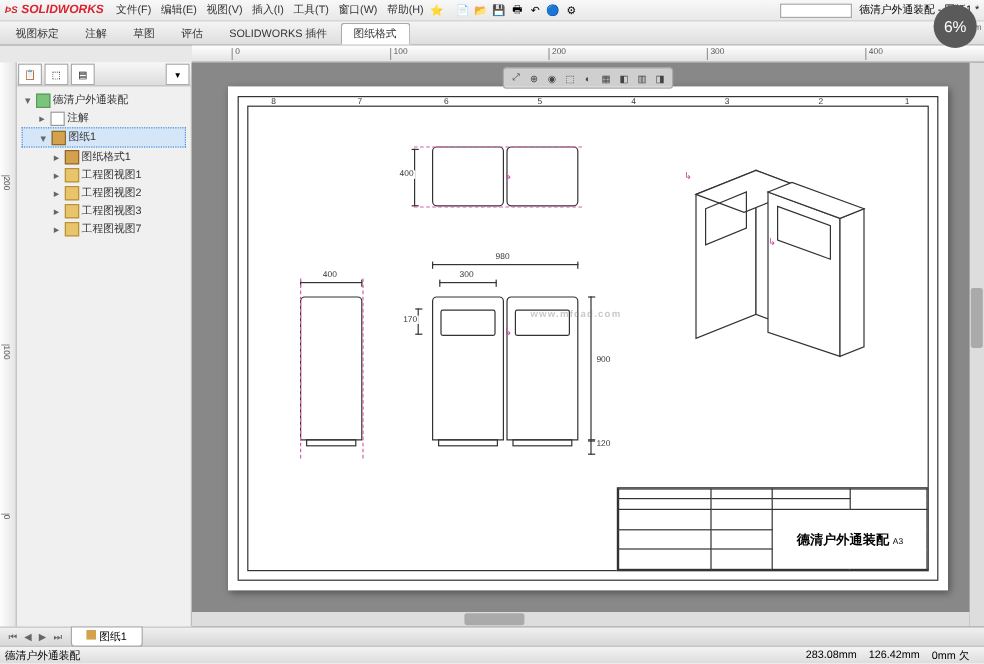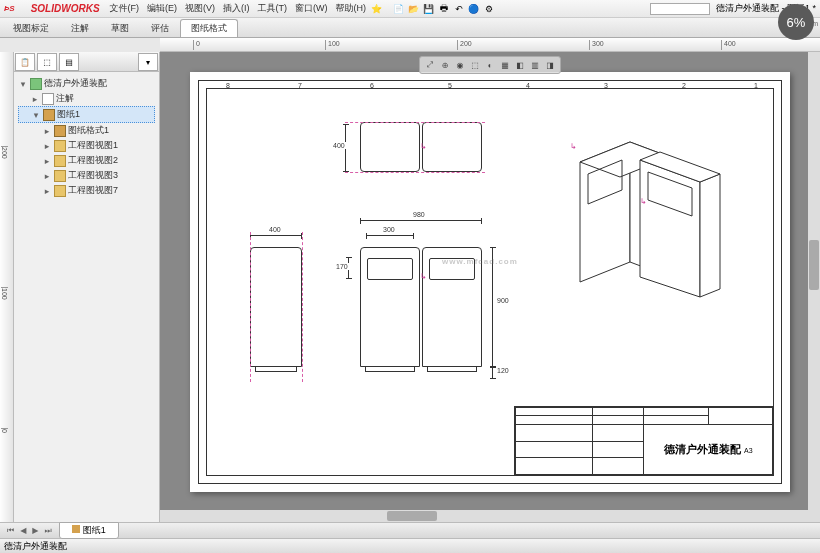--- a/index.html
+++ b/index.html
@@ -1,20 +1,20 @@
 <!DOCTYPE html>
 <html><head>
 <meta charset="utf-8">
 <style>
 * { margin: 0; padding: 0; box-sizing: border-box; font-family: "Microsoft YaHei", Arial, sans-serif; }
 body { width: 820px; height: 553px; background: #e8e8e8; overflow: hidden; font-size: 10px; position: relative; }
 
 .menubar { height: 18px; background: linear-gradient(#f8f8f8,#e8e8e8); display: flex; align-items: center; padding: 0 4px; border-bottom: 1px solid #ccc; }
 .sw-logo { color: #d9232d; font-weight: bold; font-size: 10px; font-style: italic; margin-right: 6px; display: flex; align-items: center; }
-.sw-logo .ds { font-size: 8px; margin-right: 16px; }
+.sw-logo .ds { font-size: 8px; margin-right: 3px; }
 .menubar .menu-item { padding: 0 4px; font-size: 9px; color: #333; cursor: pointer; }
 .top-right { margin-left: auto; display: flex; align-items: center; gap: 2px; }
 .top-icons { display: flex; gap: 1px; margin-left: 8px; }
 .ticon { width: 14px; height: 14px; display: flex; align-items: center; justify-content: center; font-size: 9px; }
 .search-box { width: 60px; height: 12px; border: 1px solid #aaa; background: #fff; }
 .doc-title { font-size: 9px; margin-left: 4px; }
 .clock-badge { position: absolute; right: 6px; top: 4px; width: 36px; height: 36px; border-radius: 50%; background: #5a5a5a; color: #fff; display: flex; align-items: center; justify-content: center; font-size: 13px; z-index: 100; }
 .measure-badge { position: absolute; right: 2px; top: 20px; font-size: 7px; color: #666; z-index: 99; }
 
 .ribbon { height: 20px; background: linear-gradient(#f4f4f4,#dedede); border-bottom: 1px solid #aaa; display: flex; align-items: flex-end; padding-left: 2px; }
@@ -122,20 +122,21 @@
   </div>
 </div>
 <div class="clock-badge">6%</div>
 <div class="measure-badge">0.1mm</div>
 
 <div class="ribbon">
   <div class="rtab">视图标定</div>
   <div class="rtab">注解</div>
   <div class="rtab">草图</div>
   <div class="rtab">评估</div>
+  <div class="rtab">SOLIDWORKS 插件</div>
   <div class="rtab active">图纸格式</div>
 </div>
 
 <div class="hruler">
   <span class="tick" style="left:5%">0</span>
   <span class="tick" style="left:25%">100</span>
   <span class="tick" style="left:45%">200</span>
   <span class="tick" style="left:65%">300</span>
   <span class="tick" style="left:85%">400</span>
 </div>
@@ -333,13 +334,18 @@
     <span>⏮</span>
     <span>◀</span>
     <span>▶</span>
     <span>⏭</span>
   </div>
   <div class="stab"><span class="ico"></span><span>图纸1</span></div>
 </div>
 
 <div class="statusbar">
   <span>德清户外通装配</span>
+  <div class="sp">
+    <span>283.08mm</span>
+    <span>126.42mm</span>
+    <span>0mm 欠</span>
+  </div>
 </div>
 
 </body></html>

